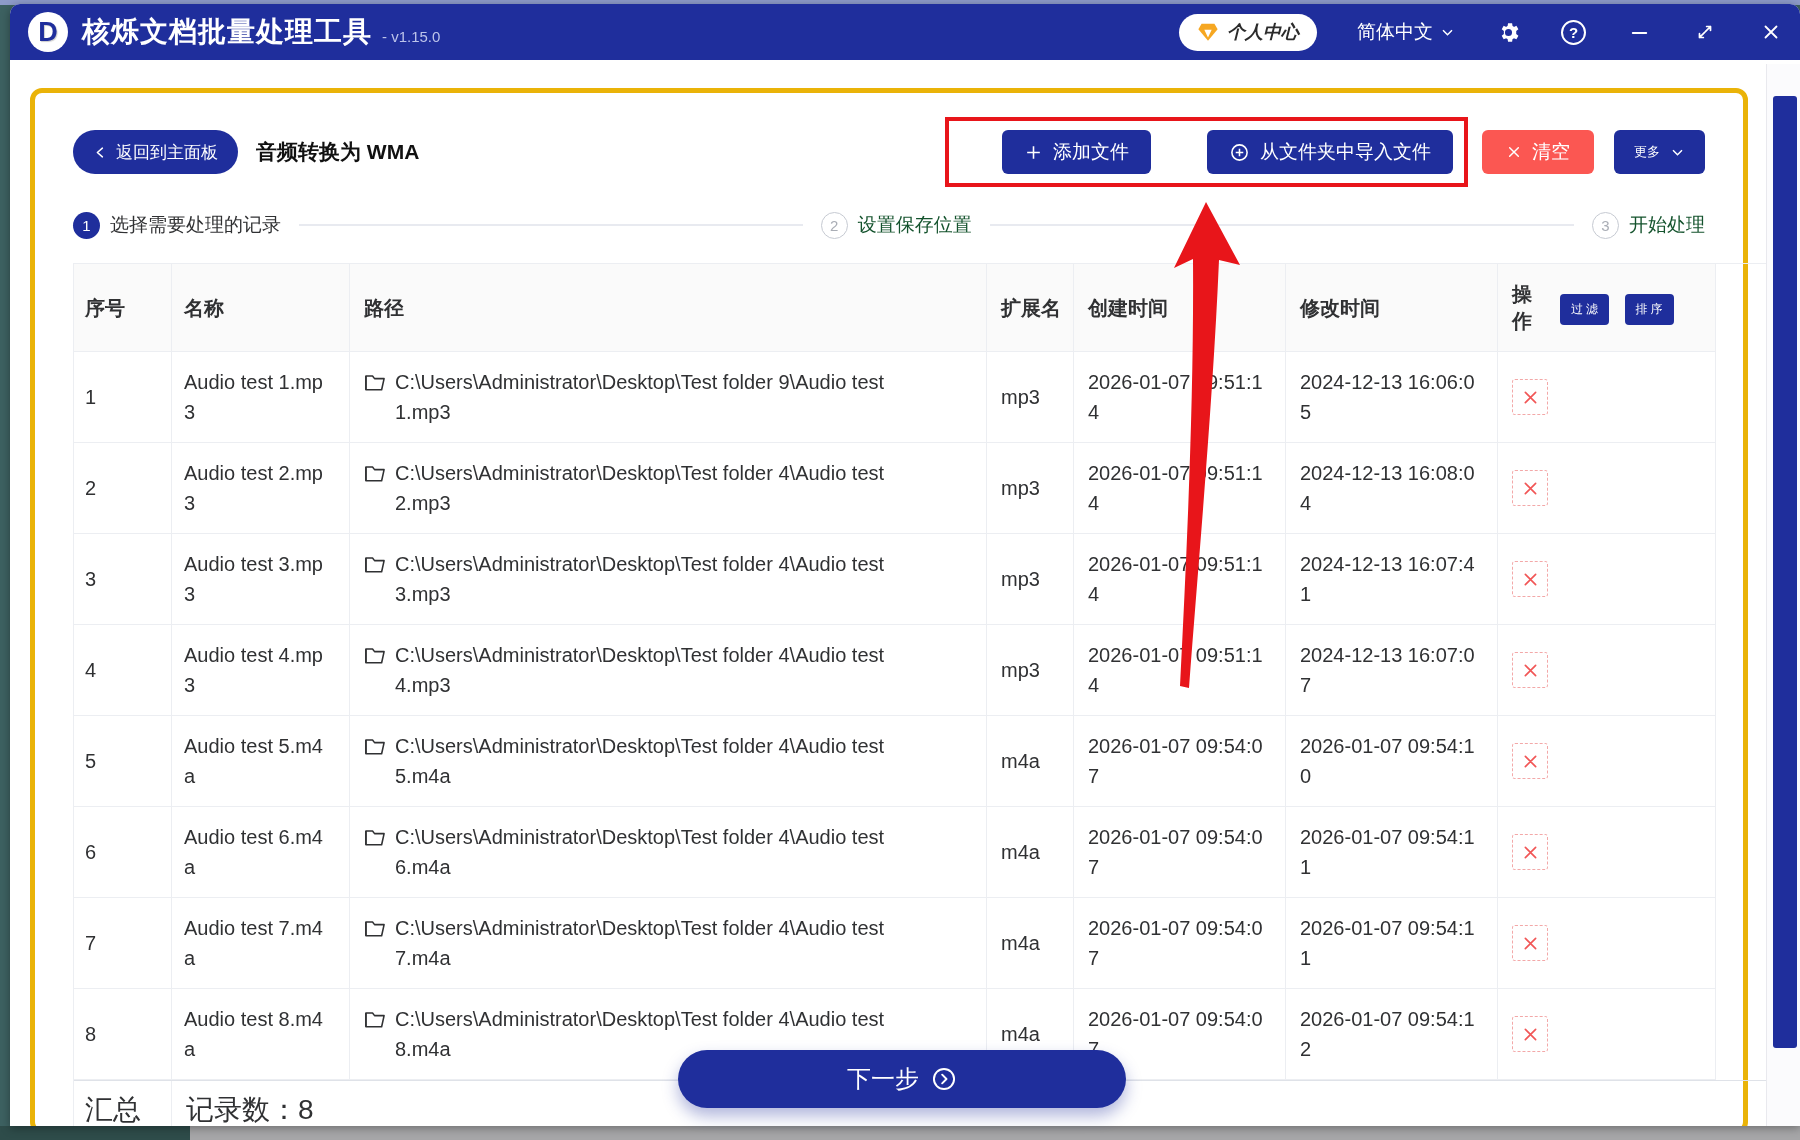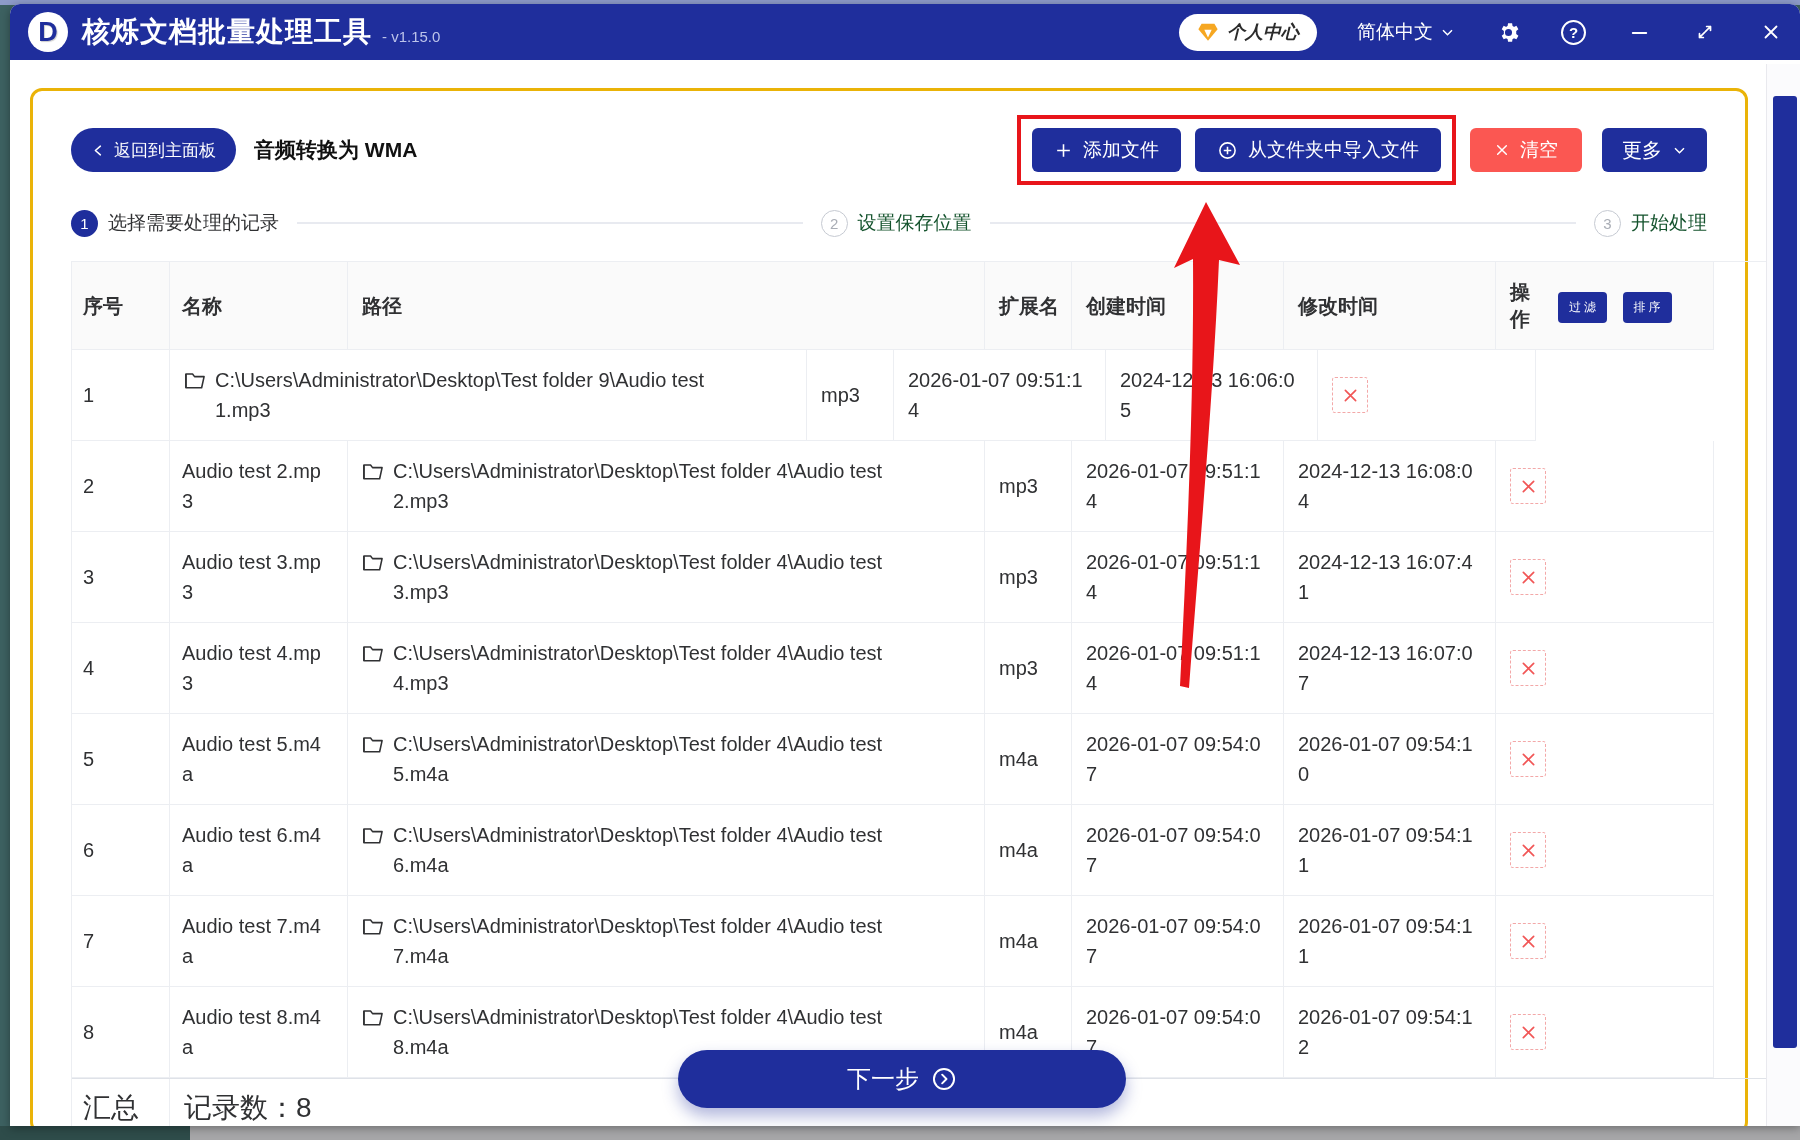--- a/index.html
+++ b/index.html
@@ -26,35 +26,35 @@
   .account-pill { height:37px; background:#fff; border-radius:19px; display:flex; align-items:center;
                   gap:8px; padding:0 18px; cursor:default;font-style:italic; }
   .account-pill span { color:#2b2b2b; font-size:18px; font-weight:bold; }
   .lang { display:flex; align-items:center; gap:7px; font-size:19px; }
   .tb-icon { display:flex; align-items:center; justify-content:center; width:26px; height:26px; }
   .circle-q { width:25px; height:25px; border:2px solid #fff; border-radius:50%;
               display:flex; align-items:center; justify-content:center; font-size:15px; font-weight:bold; }
 
   
   .card { position:absolute; left:20px; top:84px; width:1718px; height:1046px;
-          background:#fff; border:3px solid #eab308; border-radius:12px; padding:0 38px; }
+          background:#fff; border:5px solid #eab308; border-radius:12px; padding:0 38px; }
 
   .toolbar { margin-top:24px; display:flex; align-items:center; }
   .btn { display:inline-flex; align-items:center; justify-content:center; gap:10px; border:none;
          cursor:pointer; color:#fff; font-family:inherit; }
   .btn-back { height:44px; padding:0 20px; border-radius:22px; background:var(--primary,#1f2e9c);
               font-size:17px; gap:8px; }
   .page-title { font-size:21px; font-weight:bold; color:#111; margin-left:18px; }
   .toolbar-spacer { flex:1; }
   .highlight-box { border:4px solid var(--annotation,#e8151a); padding:9px 11px; display:flex; gap:14px; }
-  .btn-blue { height:44px; padding:8px 22px; border-radius:6px; background:var(--primary,#1f2e9c); font-size:19px; }
+  .btn-blue { height:44px; padding:8px 22px; border-radius:6px; background:var(--primary,#1f2e9c); font-size:19px;margin-left:42px; }
   .btn-danger { height:44px; padding:0 24px; border-radius:6px; background:var(--danger,#fb5752);
                 font-size:19px; margin-left:14px; }
   .btn-more { height:44px; padding:2px 20px; border-radius:6px; background:var(--primary,#1f2e9c);
-              font-size:20px; margin-left:20px; }
+              font-size:13px; margin-left:20px; }
 
   
   .steps { margin-top:16px; height:44px; display:flex; align-items:center; }
   .step { display:flex; align-items:center; gap:10px; flex-shrink:0; }
   .scircle { width:27px; height:27px; border-radius:50%; display:flex; align-items:center;
              justify-content:center; font-size:15px; }
   .step.active .scircle { background:var(--primary,#1f2e9c); color:#fff; }
   .step.inactive .scircle { background:#fff; border:1.5px solid #c6cad2; color:#a9adb5; }
   .slabel { font-size:19px; }
   .step.active .slabel { color:#303133; }
@@ -247,20 +247,21 @@
           <span>
             <button class="mini-btn">过滤</button>
             <button class="mini-btn">排序</button>
           </span>
         </div>
       </div>
 
       <div id="table-body">
           <div class="trow">
             <div class="cell c-index">1</div>
+            <div class="cell c-name">Audio test 1.mp3</div>
             <div class="cell c-path">
               <span class="path-inner">
                 <span>
   <svg width="22" height="20" viewBox="0 0 24 22" fill="none" stroke="#303133" stroke-width="1.7" stroke-linejoin="round">
                     <path d="M2 4.5h7.3l2.2 2.8H22l-2.7 12.2H2z"></path>
                     <path d="M2 4.5v15"></path>
                   </svg>
 </span>
                 <span class="path-text">C:\Users\Administrator\Desktop\Test folder 9\Audio test 1.mp3</span>
               </span>

